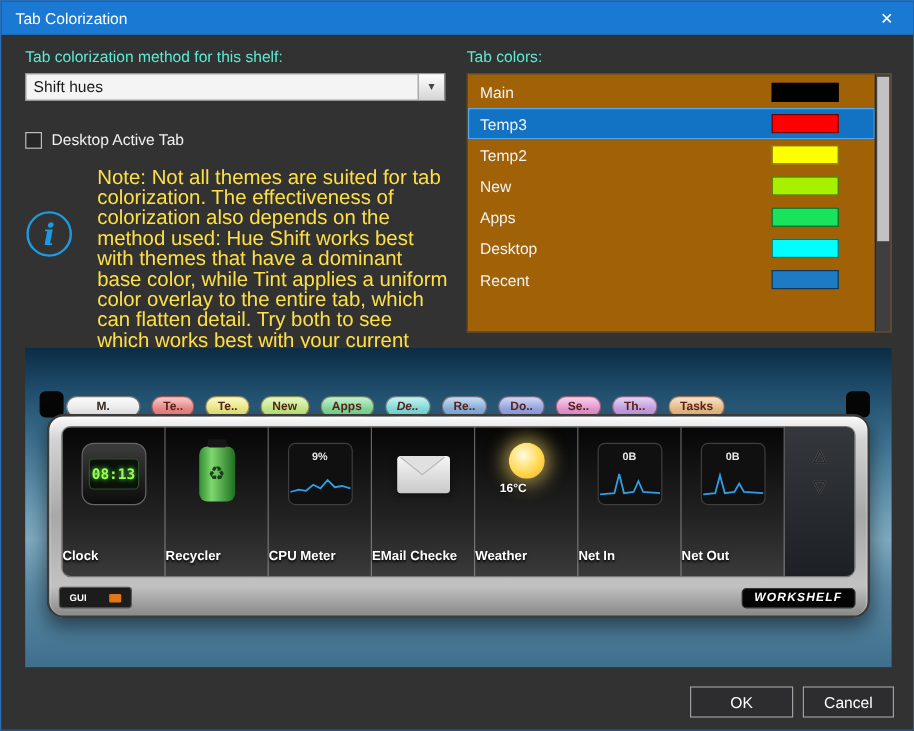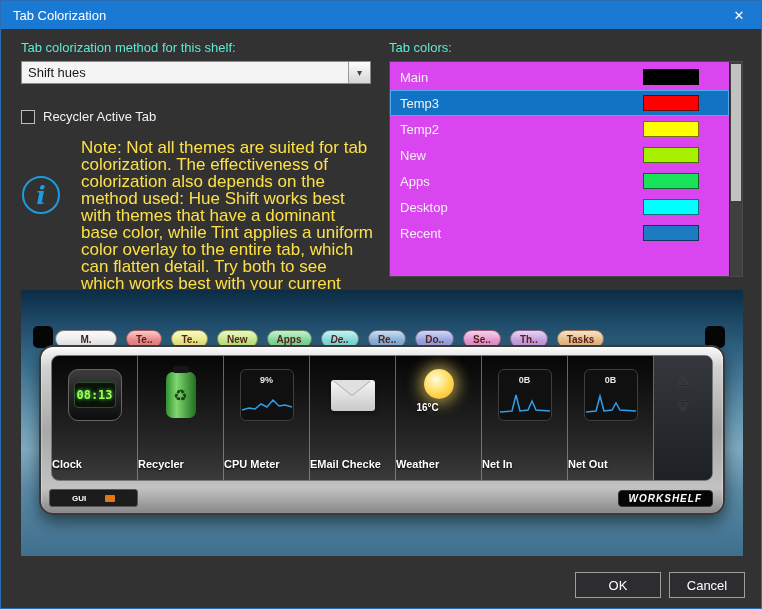--- a/index.html
+++ b/index.html
@@ -14,21 +14,21 @@
   .combo{position:absolute;left:20px;top:60px;width:350px;height:23px;background:#f4f4f4;border:1px solid #8a8a8a;display:flex;align-items:center;box-sizing:border-box;cursor:pointer;}
   .combo-text{flex:1;padding-left:6px;font-size:13px;color:#1a1a1a;}
   .combo-btn{width:21px;height:100%;border-left:1px solid #9a9a9a;background:linear-gradient(#fdfdfd,#d6d6d6);color:#444;text-align:center;font-size:10px;line-height:21px;}
   .chk-row{position:absolute;left:20px;top:108px;display:flex;align-items:center;gap:8px;cursor:pointer;}
   .chk-box{width:14px;height:14px;background:#262626;border:1px solid #bdbdbd;box-sizing:border-box;}
   .chk-label{font-size:13px;color:#f0f0f0;}
   .info-circle{position:absolute;left:21px;top:175px;width:38px;height:38px;border:2px solid #1e9be0;border-radius:50%;color:#1e9be0;font-family:"DejaVu Serif",serif;font-style:italic;font-weight:bold;font-size:25px;line-height:36px;text-align:center;box-sizing:border-box;}
   .note{position:absolute;left:80px;top:138px;width:292px;font-size:17px;line-height:17px;color:#fde047;}
   
   .tabcolors-label{left:388px;top:39px;}
-  .listbox{position:absolute;left:388px;top:60px;width:354px;height:216px;background:#d946ef;border:1px solid #4a4a4a;box-sizing:border-box;}
+  .listbox{position:absolute;left:388px;top:60px;width:354px;height:216px;background:#a16207;border:1px solid #4a4a4a;box-sizing:border-box;}
   .lb-rows{position:absolute;left:0;top:2px;right:13px;}
   .lb-row{height:26px;display:flex;align-items:center;padding:0 30px 0 10px;cursor:pointer;}
   .lb-row.selected{background-color:#1272c4;box-shadow:inset 0 0 0 1px #55aaee;}
   .lb-name{flex:1;font-size:13px;color:#f2f2f2;}
   .lb-swatch{width:56px;height:16px;border:1px solid rgba(0,0,0,0.55);box-sizing:border-box;}
   .lb-scroll{position:absolute;right:0;top:0;width:13px;height:100%;background:#3f3f3f;border-left:1px solid #2a2a2a;box-sizing:border-box;}
   .lb-thumb{position:absolute;left:1px;right:1px;top:2px;height:64%;background:#c2c2c2;}
   
   .preview{position:absolute;left:20px;top:289px;width:722px;height:266px;overflow:hidden;
     background:linear-gradient(180deg,#0c2c44 0%,#1d4a68 12%,#3e7392 30%,#6f9fb8 52%,#7fabc2 60%,#5b8aa5 75%,#3e6f8d 100%);}
@@ -54,21 +54,21 @@
   .recycler::before{content:"";position:absolute;top:-6px;left:7px;width:16px;height:7px;background:#161616;border-radius:2px;}
   .recycle-glyph{color:rgba(8,44,8,0.85);font-size:16px;}
   .meter{width:52px;height:50px;background:#101010;border:1px solid #3e3e3e;border-radius:6px;position:relative;}
   .meter-val{position:absolute;top:5px;width:100%;text-align:center;font-size:9px;font-weight:bold;color:#e8e8e8;}
   .meter svg{position:absolute;left:0;bottom:4px;}
   .mail{width:44px;height:31px;background:linear-gradient(#f6f6f6,#c9c9c9);border-radius:3px;position:relative;box-shadow:0 2px 5px rgba(0,0,0,0.4);}
   .mail::before{content:"";position:absolute;left:2px;top:0;width:0;height:0;border-left:19px solid transparent;border-right:19px solid transparent;border-top:15px solid #e0e0e0;filter:drop-shadow(0 1px 0 #aaa);}
   .weatherbox{position:relative;width:60px;height:60px;}
   .sun{position:absolute;left:15px;top:4px;width:30px;height:30px;border-radius:50%;background:radial-gradient(circle at 40% 35%,#fffbe0,#ffd84d 55%,#f2a93b);box-shadow:0 0 14px 5px rgba(255,220,100,0.55);}
   .temp{position:absolute;left:8px;bottom:12px;color:#fff;font-size:10px;font-weight:bold;text-shadow:0 1px 2px #000;}
-  .gui-badge{position:absolute;left:8px;bottom:6px;height:16px;padding:0 22px;background:#1c1c1c;border:1px solid #555;border-radius:3px;display:flex;align-items:center;gap:19px;color:#fff;font-size:8px;font-weight:bold;}
+  .gui-badge{position:absolute;left:8px;bottom:6px;height:16px;padding:0 8px;background:#1c1c1c;border:1px solid #555;border-radius:3px;display:flex;align-items:center;gap:19px;color:#fff;font-size:8px;font-weight:bold;}
   .gui-accent{width:10px;height:7px;background:#e07818;border-radius:1px;}
   .brand-badge{position:absolute;right:10px;bottom:6px;padding:2px 10px;background:#050505;border:1px solid #333;border-radius:4px;color:#fff;font-size:10px;font-weight:bold;font-style:italic;letter-spacing:1px;}
   
   .btn{position:absolute;top:571px;height:26px;background:#2d2d30;border:1px solid #9e9e9e;color:#fff;font-size:13px;font-family:"Liberation Sans",sans-serif;cursor:pointer;box-sizing:border-box;}
   .btn-ok{right:100px;width:86px;}
   .btn-cancel{right:16px;width:76px;}
 </style>
 </head>
 <body>
 
@@ -79,21 +79,21 @@
     <span class="close-btn">✕</span>
   </div>
 
   <div class="lbl method-label">Tab colorization method for this shelf:</div>
   <div class="combo">
     <span class="combo-text">Shift hues</span>
     <span class="combo-btn">▾</span>
   </div>
   <div class="chk-row">
     <span class="chk-box"></span>
-    <span class="chk-label">Recycler Active Tab</span>
+    <span class="chk-label">Desktop Active Tab</span>
   </div>
   <div class="info-circle">i</div>
   <div class="note">Note: Not all themes are suited for tab colorization. The effectiveness of colorization also depends on the method used: Hue Shift works best with themes that have a dominant base color, while Tint applies a uniform color overlay to the entire tab, which can flatten detail. Try both to see which works best with your current theme.</div>
 
   <div class="lbl tabcolors-label">Tab colors:</div>
   <div class="listbox">
     <div class="lb-rows">
       <div class="lb-row">
         <span class="lb-name">Main</span>
         <span class="lb-swatch" style="background-color: rgb(0, 0, 0);"></span>

